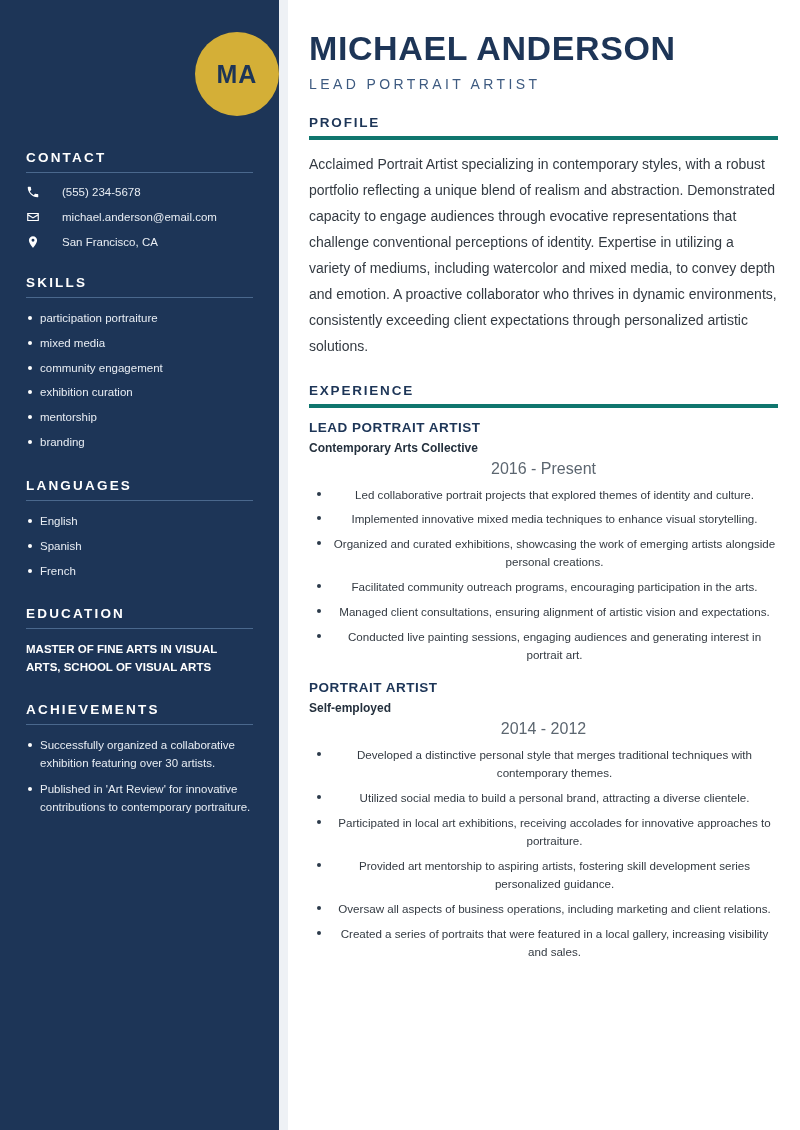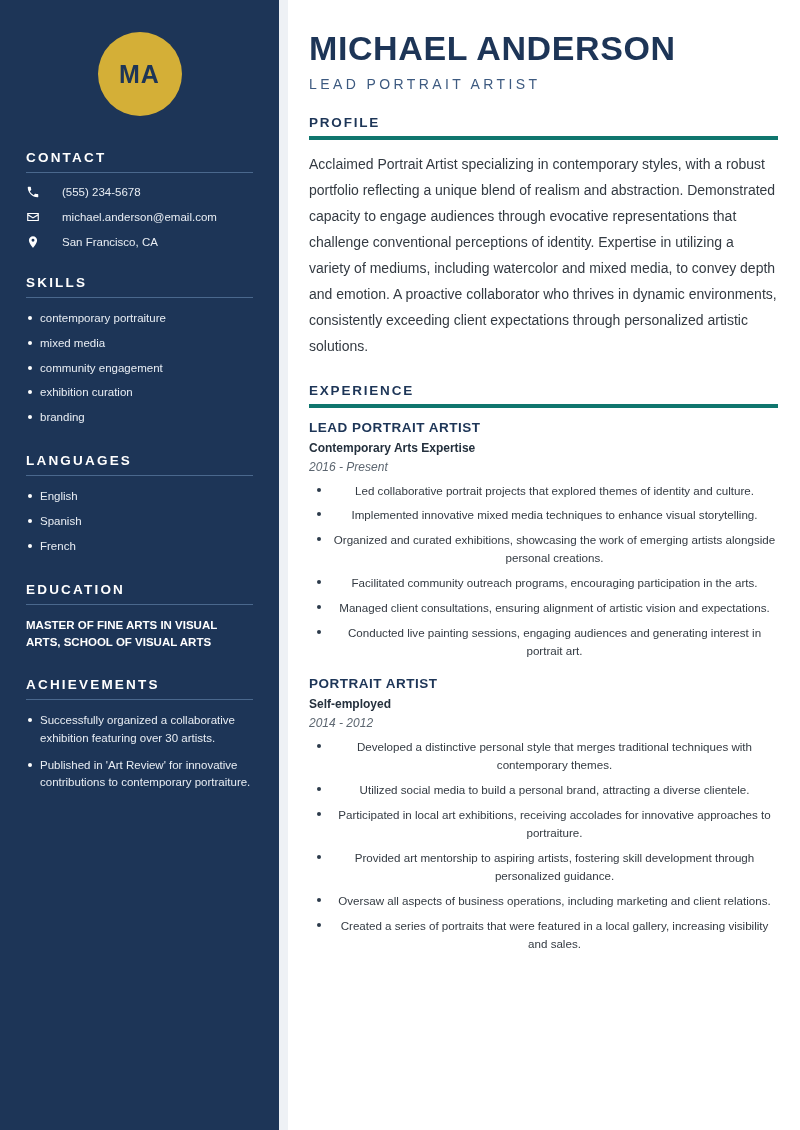--- a/index.html
+++ b/index.html
@@ -24,21 +24,21 @@
     background: #1d3557;
     color: #ffffff;
     padding: 0 0 0 0;
     flex: 0 0 279px;
     position: relative;
   }
   .sidebar-inner { padding: 0 26px 0 26px; }
 
   .avatar-wrap {
     display: flex;
-    justify-content: center;
+    justify-content: flex-end;
     padding-top: 32px;
     padding-bottom: 34px;
   }
   .avatar {
     width: 84px;
     height: 84px;
     border-radius: 50%;
     background: #d4af37;
     color: #1d3557;
     display: flex;
@@ -157,24 +157,24 @@
     color: #1d3557;
     margin-bottom: 6px;
   }
   .job-company {
     font-size: 12px;
     font-weight: bold;
     color: #24303d;
     margin-bottom: 5px;
   }
   .job-dates {
-    font-size: 12px;
-    font-style: italic;
+    font-size: 16px;
     color: #5c6670;
     margin-bottom: 8px;
+    text-align: center;
   }
   ul.job-list { list-style: none; padding-left: 4px; text-align: center; }
   ul.job-list li {
     position: relative;
     padding-left: 18px;
     font-size: 11.6px;
     line-height: 1.55;
     color: #333a42;
     margin-bottom: 7px;
   }
@@ -227,24 +227,25 @@
                 <path d="M12 2C8.1 2 5 5.1 5 9c0 5.2 7 13 7 13s7-7.8 7-13c0-3.9-3.1-7-7-7zm0 9.5A2.5 2.5 0 1 1 12 6.5a2.5 2.5 0 0 1 0 5z"></path>
               </svg>
           </span>
           <span>San Francisco, CA</span>
         </div>
       </section>
 
       <section class="side-section">
         <div class="side-title">SKILLS</div>
         <ul class="side-list">
-          <li>contemporary portraiture</li>
+          <li>participation portraiture</li>
           <li>mixed media</li>
           <li>community engagement</li>
           <li>exhibition curation</li>
+          <li>mentorship</li>
           <li>branding</li>
         </ul>
       </section>
 
       <section class="side-section">
         <div class="side-title">LANGUAGES</div>
         <ul class="side-list">
           <li>English</li>
           <li>Spanish</li>
           <li>French</li>
@@ -275,41 +276,41 @@
     <section class="sec">
       <div class="sec-title">PROFILE</div>
       <p class="profile-text">Acclaimed Portrait Artist specializing in contemporary styles, with a robust portfolio reflecting a unique blend of realism and abstraction. Demonstrated capacity to engage audiences through evocative representations that challenge conventional perceptions of identity. Expertise in utilizing a variety of mediums, including watercolor and mixed media, to convey depth and emotion. A proactive collaborator who thrives in dynamic environments, consistently exceeding client expectations through personalized artistic solutions.</p>
     </section>
 
     <section class="sec">
       <div class="sec-title">EXPERIENCE</div>
 
       <div class="job">
         <div class="job-title">LEAD PORTRAIT ARTIST</div>
-        <div class="job-company">Contemporary Arts Expertise</div>
+        <div class="job-company">Contemporary Arts Collective</div>
         <div class="job-dates">2016 - Present</div>
         <ul class="job-list">
           <li>Led collaborative portrait projects that explored themes of identity and culture.</li>
           <li>Implemented innovative mixed media techniques to enhance visual storytelling.</li>
           <li>Organized and curated exhibitions, showcasing the work of emerging artists alongside personal creations.</li>
           <li>Facilitated community outreach programs, encouraging participation in the arts.</li>
           <li>Managed client consultations, ensuring alignment of artistic vision and expectations.</li>
           <li>Conducted live painting sessions, engaging audiences and generating interest in portrait art.</li>
         </ul>
       </div>
 
       <div class="job">
         <div class="job-title">PORTRAIT ARTIST</div>
         <div class="job-company">Self-employed</div>
         <div class="job-dates">2014 - 2012</div>
         <ul class="job-list">
           <li>Developed a distinctive personal style that merges traditional techniques with contemporary themes.</li>
           <li>Utilized social media to build a personal brand, attracting a diverse clientele.</li>
           <li>Participated in local art exhibitions, receiving accolades for innovative approaches to portraiture.</li>
-          <li>Provided art mentorship to aspiring artists, fostering skill development through personalized guidance.</li>
+          <li>Provided art mentorship to aspiring artists, fostering skill development series personalized guidance.</li>
           <li>Oversaw all aspects of business operations, including marketing and client relations.</li>
           <li>Created a series of portraits that were featured in a local gallery, increasing visibility and sales.</li>
         </ul>
       </div>
 
     </section>
   </main>
 
 </div>
 

